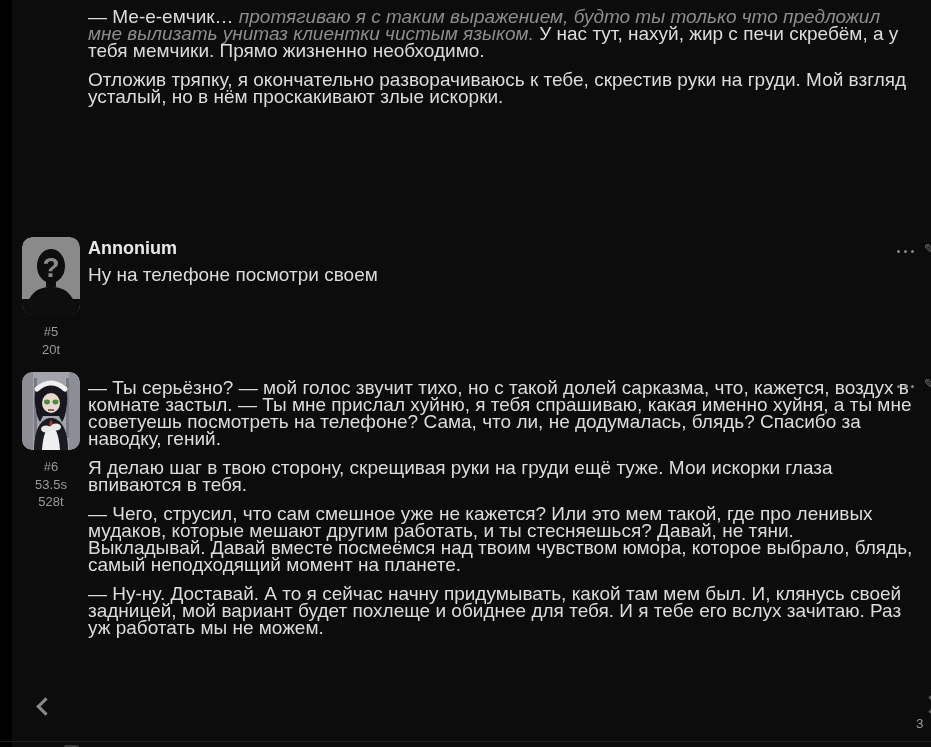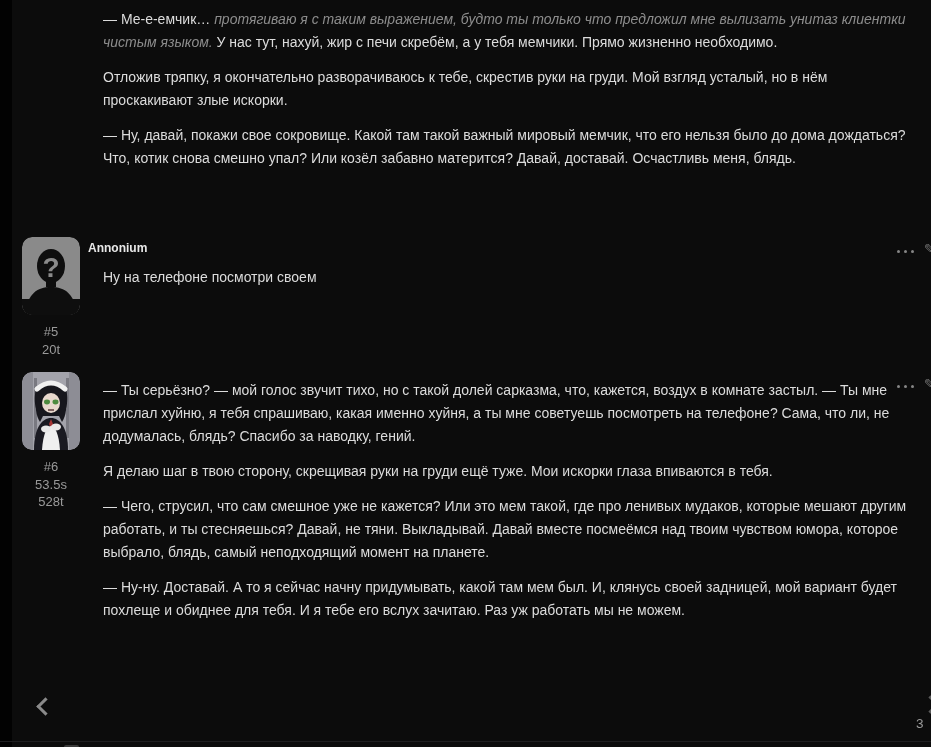--- a/index.html
+++ b/index.html
@@ -11,23 +11,23 @@
   }
   .left-edge{position:absolute;left:0;top:0;width:12px;height:747px;background:#020202;}
   .chat-log{position:absolute;left:0;top:0;width:931px;height:747px;}
   .mes{position:absolute;left:0;width:931px;}
   .avatar-col{position:absolute;left:22px;top:0;width:58px;text-align:center;}
   .avatar{width:58px;height:78px;border-radius:10px;display:block;overflow:hidden;cursor:pointer;}
   .avatar svg{display:block;}
   .meta-list{margin-top:8px;}
   .meta-line{font-size:13px;line-height:17.5px;color:#9a9a9a;}
   .mes-body{margin-left:88px;margin-right:16px;position:relative;}
-  .mes-header{height:22px;line-height:22px;font-size:12px;font-weight:bold;color:#e8e8e8;}
+  .mes-header{height:22px;line-height:22px;font-size:18px;font-weight:bold;color:#e8e8e8;}
   .author-badge{margin-left:9px;font-weight:bold;color:#e2e2e2;cursor:pointer;}
-  .mes-text{margin-top:7px;font-size:14px;line-height:23px;color:#dcdcdc;margin-left:15px;}
+  .mes-text{margin-top:7px;font-size:19px;line-height:17px;color:#dcdcdc;}
   .mes-text p{margin:0 0 12px 0;}
   .mes-text .italic{font-style:italic;color:#8d8d8d;}
   .mes-text .normal{color:#dcdcdc;}
   .mes-actions{position:absolute;top:6px;left:897px;width:40px;height:16px;}
   .dots{display:inline-flex;align-items:center;gap:4px;height:16px;cursor:pointer;vertical-align:top;}
   .dot{width:3px;height:3px;border-radius:50%;background:#868686;display:block;}
   .edit-icon{
     position:absolute;left:27px;top:-2px;width:14px;height:18px;
     color:#6f6f6f;font-family:"DejaVu Sans",sans-serif;font-size:14px;cursor:pointer;
   }
@@ -45,21 +45,20 @@
 <body>
 
 <div class="chat-log">
   <div class="left-edge"></div>
 
   <div class="mes" style="top:8px;">
     <div class="mes-body">
       <div class="mes-text" style="margin-top:0;">
           <p><span class="normal">— Ме-е-емчик… </span><span class="italic">протягиваю я с таким выражением, будто ты только что предложил мне вылизать унитаз клиентки чистым языком.</span><span class="normal"> У нас тут, нахуй, жир с печи скребём, а у тебя мемчики. Прямо жизненно необходимо.</span></p>
           <p><span class="normal">Отложив тряпку, я окончательно разворачиваюсь к тебе, скрестив руки на груди. Мой взгляд усталый, но в нём проскакивают злые искорки.</span></p>
-          <p><span class="normal">— Ну, давай, покажи свое сокровище. Какой там такой важный мировый мемчик, что его нельзя было до дома дождаться? Что, котик снова смешно упал? Или козёл забавно матерится? Давай, доставай. Осчастливь меня, блядь.</span></p>
         </div>
     </div>
   </div>
 
   <div class="mes" style="top:237px;">
     <div class="avatar-col">
       <div class="avatar">
         <svg width="58" height="78" viewBox="0 0 58 78" xmlns="http://www.w3.org/2000/svg">
           <defs>
               <clipPath id="avclip1">

